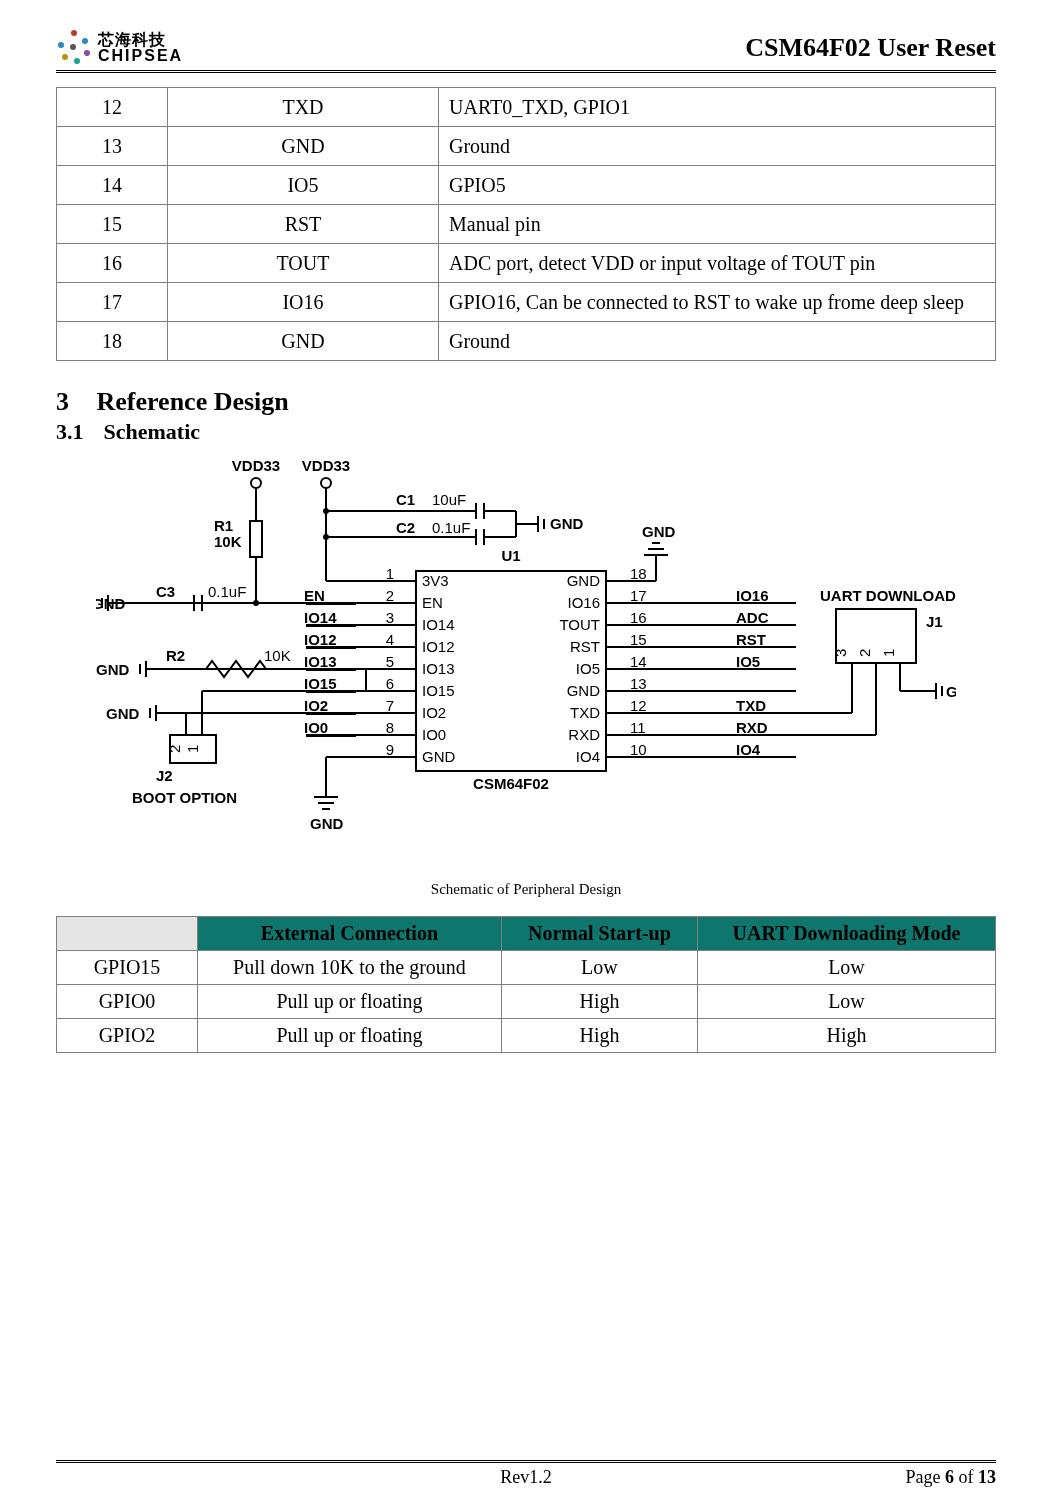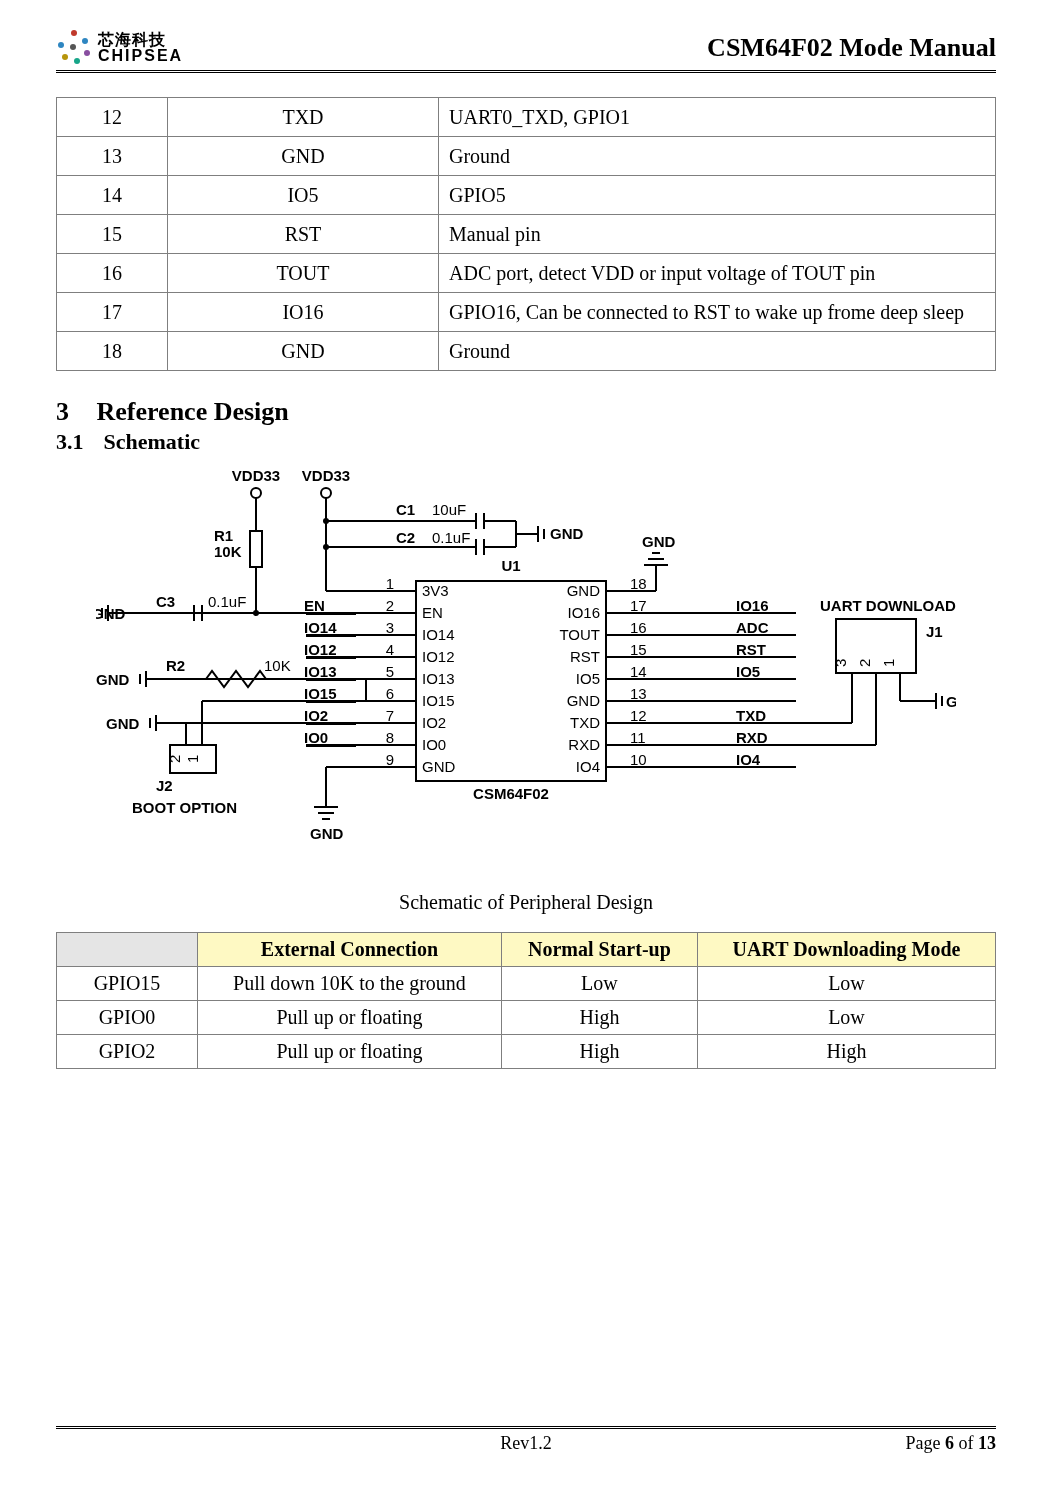--- a/index.html
+++ b/index.html
@@ -16,21 +16,21 @@
     height: 1500px;
     padding: 30px 56px 30px 56px;
     position: relative;
   }
   .header {
     display: flex;
     justify-content: space-between;
     align-items: center;
     border-bottom: 3px double #000;
     padding-bottom: 4px;
-    margin-bottom: 24px;
+    margin-bottom: 14px;
   }
   .logo {
     display: flex;
     align-items: center;
     gap: 6px;
   }
   .logo-mark {
     position: relative;
     width: 36px;
     height: 36px;
@@ -69,41 +69,41 @@
   .sub-num { display:inline-block; width: 42px; }
 
   .schematic-wrap { text-align:center; margin: 4px 0 8px 0; }
   .schematic-svg { width: 860px; height: 420px; }
   .schematic-svg text { font-family: Arial, sans-serif; font-size: 15px; font-weight: bold; }
   .schematic-svg .thin { font-weight: normal; }
   .schematic-svg line, .schematic-svg polyline, .schematic-svg rect, .schematic-svg path, .schematic-svg circle.open {
     stroke:#000; stroke-width:2; fill:none;
   }
   .schematic-svg circle.node { fill:#000; stroke:none; }
-  .caption { text-align:center; font-size:20px; margin: 6px 0 18px 0; }
+  .caption { text-align:center; font-size:15px; margin: 6px 0 18px 0; }
 
   .note { font-size: 20px; margin: 10px 0 6px 0; }
 
   table.modes {
     border-collapse: collapse;
     width: 100%;
     font-size: 20px;
   }
   table.modes th, table.modes td {
     border: 1px solid #7f7f7f;
     padding: 5px 10px;
     text-align: center;
   }
-  table.modes th { background:#fef9c3; font-weight:bold; }
+  table.modes th { background:#0f766e; font-weight:bold; }
   table.modes td.lbl { width: 120px; }
   table.modes th.h0 { width: 120px; background:#e5e5e5; }
 
   .footer {
     position: absolute;
-    left: 56px; right: 56px; bottom: 46px;
+    left: 56px; right: 56px; bottom: 12px;
     border-top: 3px double #000;
     display: flex;
     justify-content: space-between;
     padding-top: 4px;
     font-size: 18px;
   }
   .footer .center { position:absolute; left:0; right:0; text-align:center; }
   .footer .right { margin-left:auto; }
 </style>
 </head>
@@ -120,21 +120,21 @@
         <span class="dot d4"></span>
           <span class="dot d5"></span>
           <span class="dot d6"></span>
           <span class="dot d7"></span>
       </div>
       <div class="logo-text">
         <span class="logo-cn">芯海科技</span>
         <span class="logo-en">CHIPSEA</span>
       </div>
     </div>
-    <div class="doc-title">CSM64F02 Mode Manual</div>
+    <div class="doc-title">CSM64F02 User Reset</div>
   </div>
 
   <table class="pins">
     <tbody id="pin-rows">
         <tr>
           <td class="c0">12</td>
           <td class="c1">TXD</td>
           <td class="c2">UART0_TXD,  GPIO1</td>
         </tr>
         <tr>

